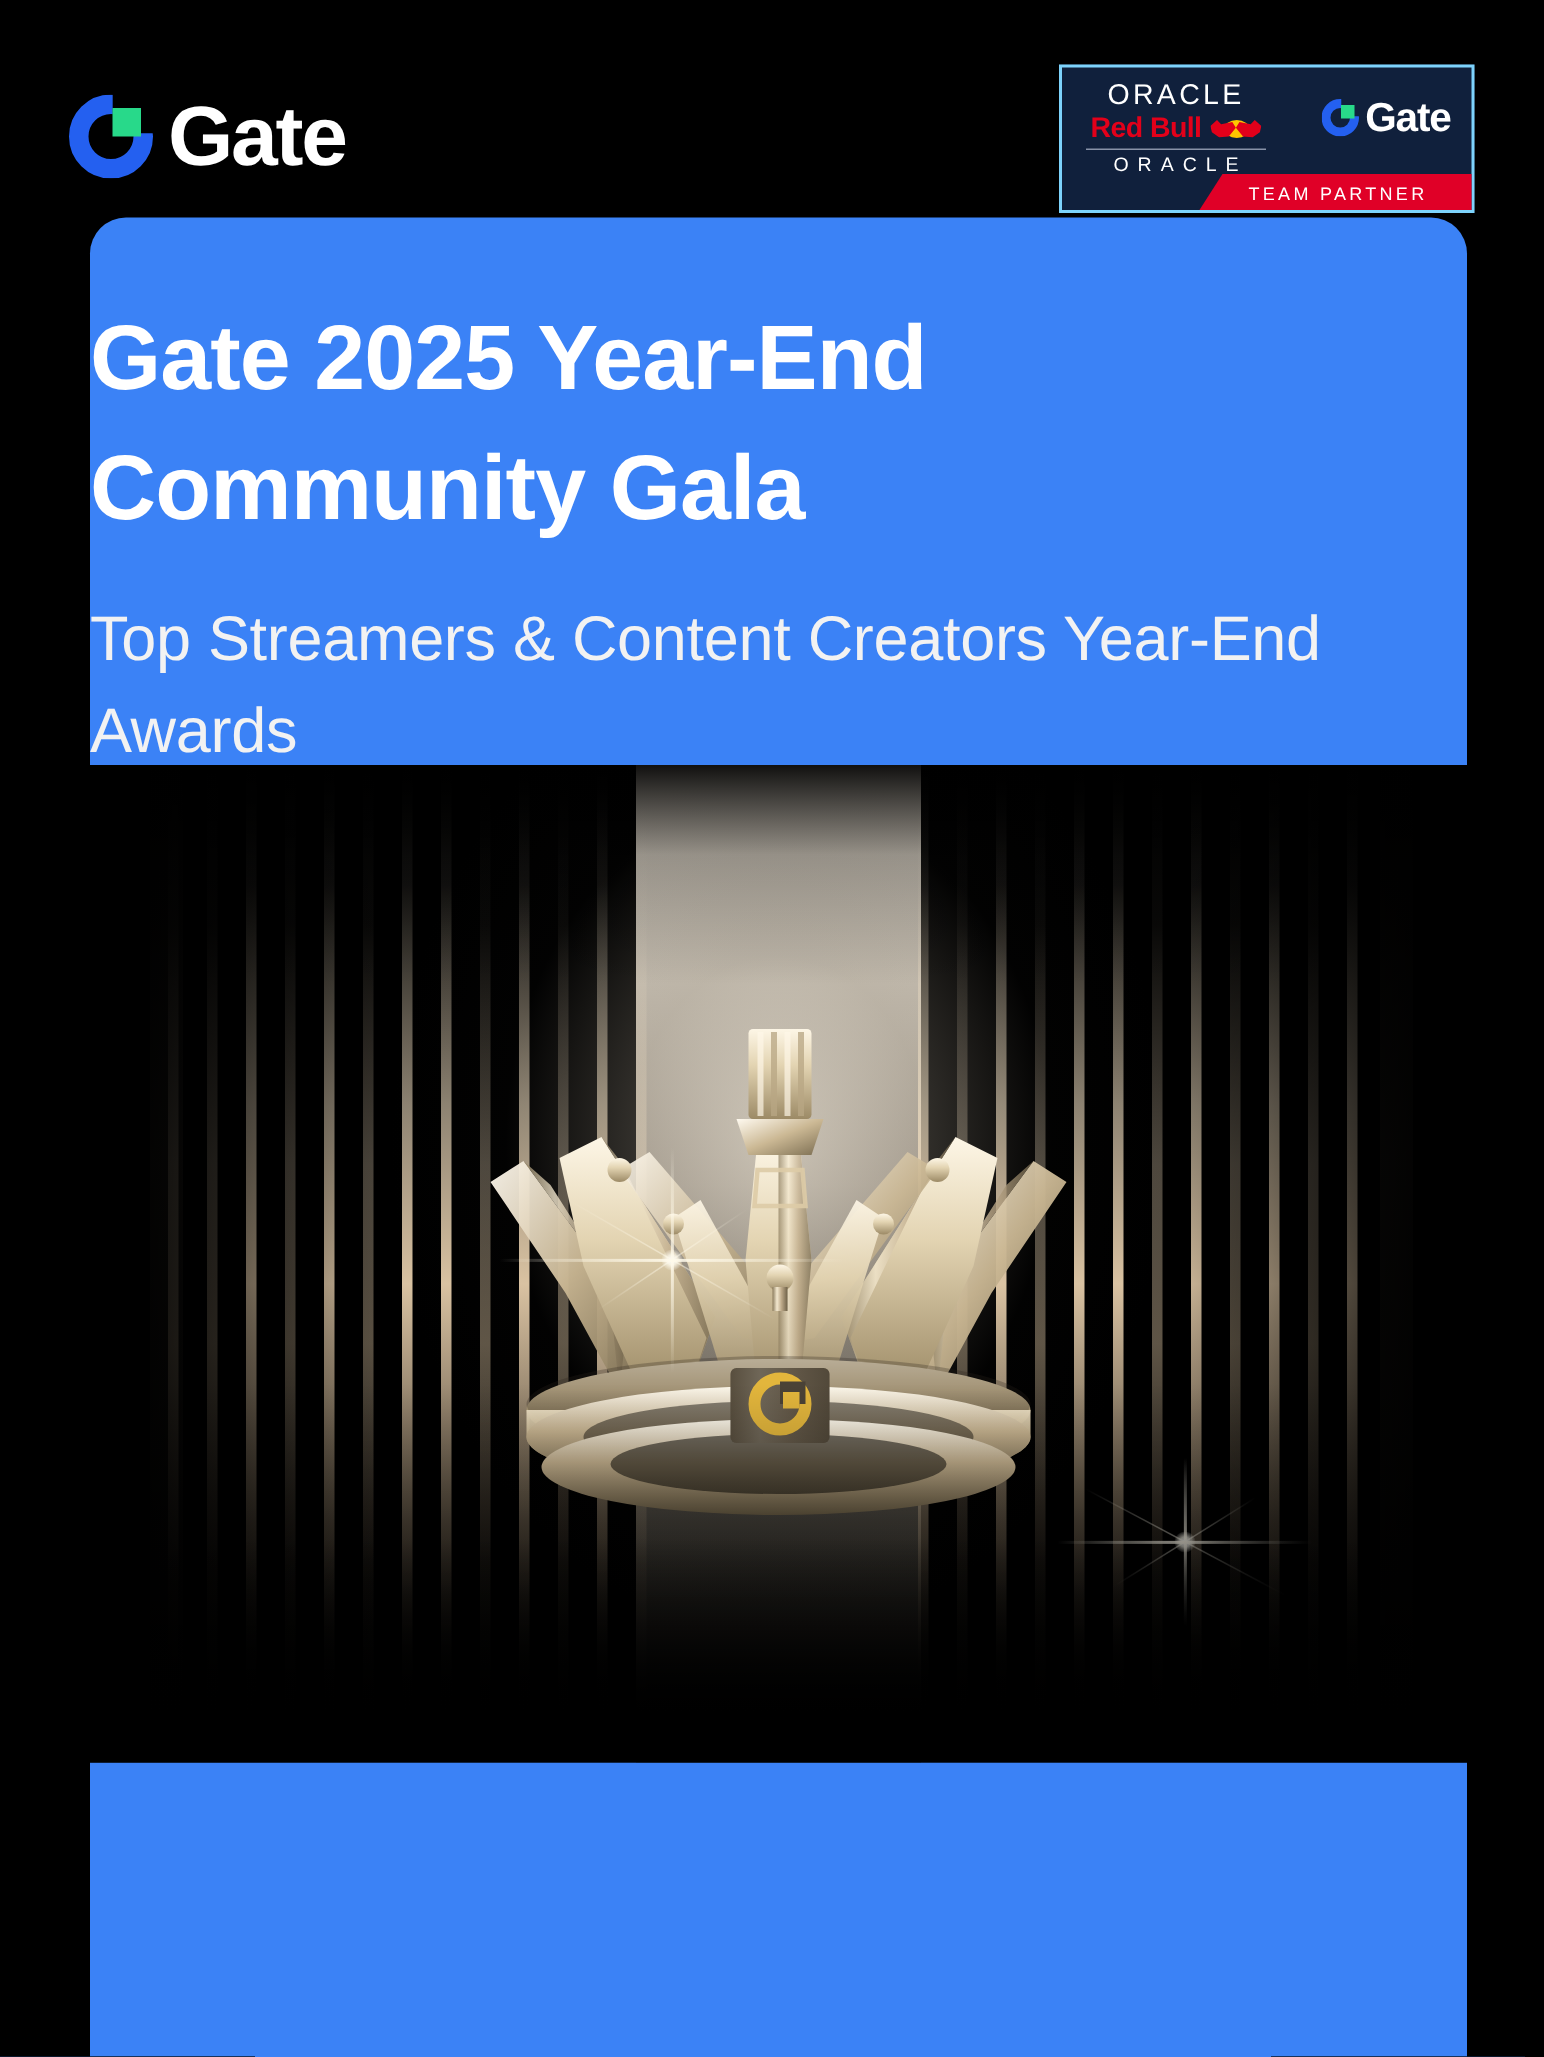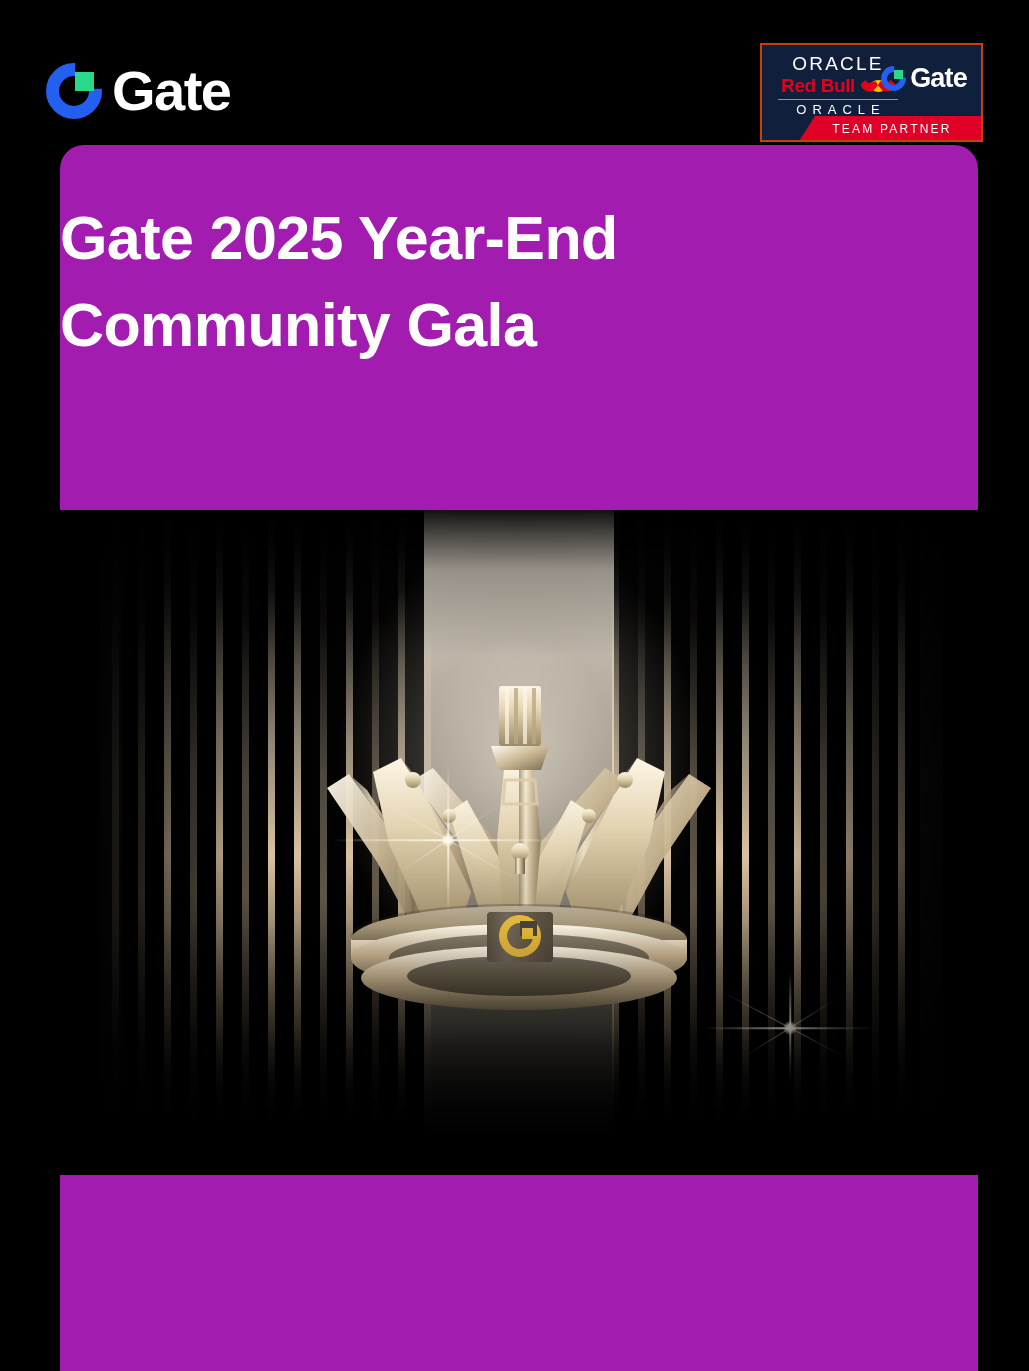--- a/index.html
+++ b/index.html
@@ -64,24 +64,24 @@
     font-weight: 700;
     letter-spacing: -1.5px;
     line-height: 1;
   }
 
   
   .partner-badge {
     position: absolute;
     right: 46px;
     top: 43px;
-    width: 223px;
+    width: 277px;
     height: 99px;
     background: #10203C;
-    border: 2px solid #c2410c;
+    border: 2px solid #7dd3fc;
     overflow: hidden;
   }
 
   .badge-inner {
     position: relative;
     width: 100%;
     height: 100%;
     display: flex;
     align-items: flex-start;
   }
@@ -193,21 +193,21 @@
     text-indent: 2px;
   }
 
   
   .card {
     position: absolute;
     left: 60px;
     top: 145px;
     width: 918px;
     height: 1226px;
-    background: #a21caf;
+    background: #3b82f6;
     border-radius: 24px 24px 0 0;
     overflow: hidden;
   }
 
   .card-text {
     padding: 50px 0 0 0;
   }
 
   .hero-title {
     color: #ffffff;
@@ -417,20 +417,21 @@
         </div>
 
       </div>
     </div>
   </div>
 
   <div class="card">
 
     <div class="card-text">
       <h1 class="hero-title">Gate 2025 Year-End Community Gala</h1>
+      <h2 class="hero-subtitle">Top Streamers &amp; Content Creators Year-End Awards</h2>
     </div>
 
     <div class="hero-image">
 
       <div class="img-backdrop"></div>
       <div class="img-backdrop-wide"></div>
 
       <div class="bars">
         <span class="bar-shade" style="left:40px;"></span>
         <span class="bar dim" style="left:52px;"></span>

